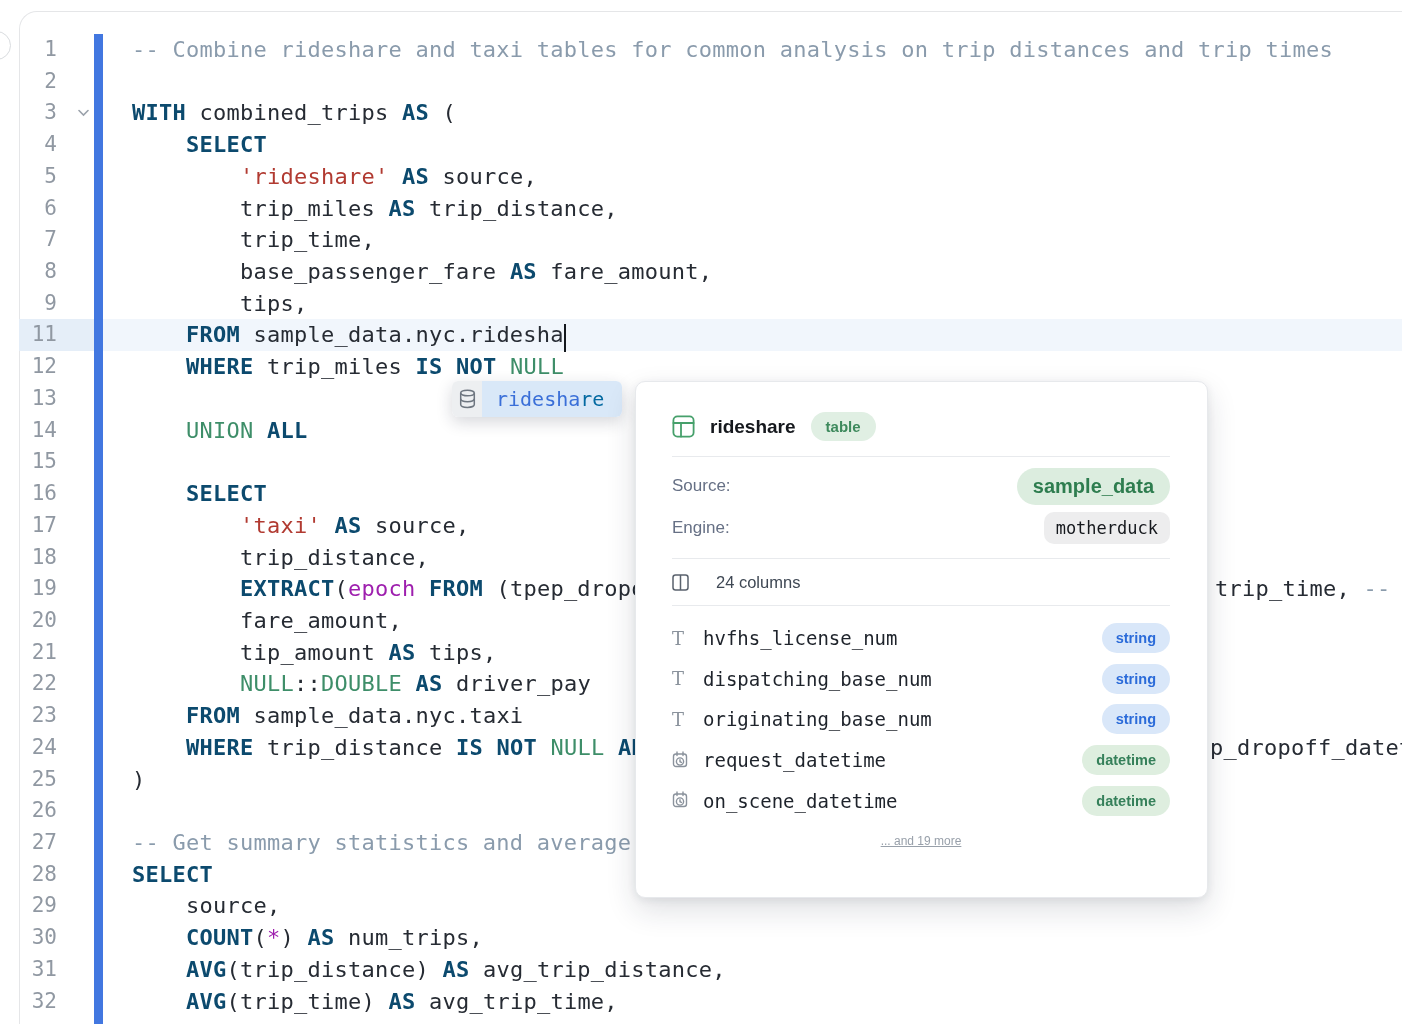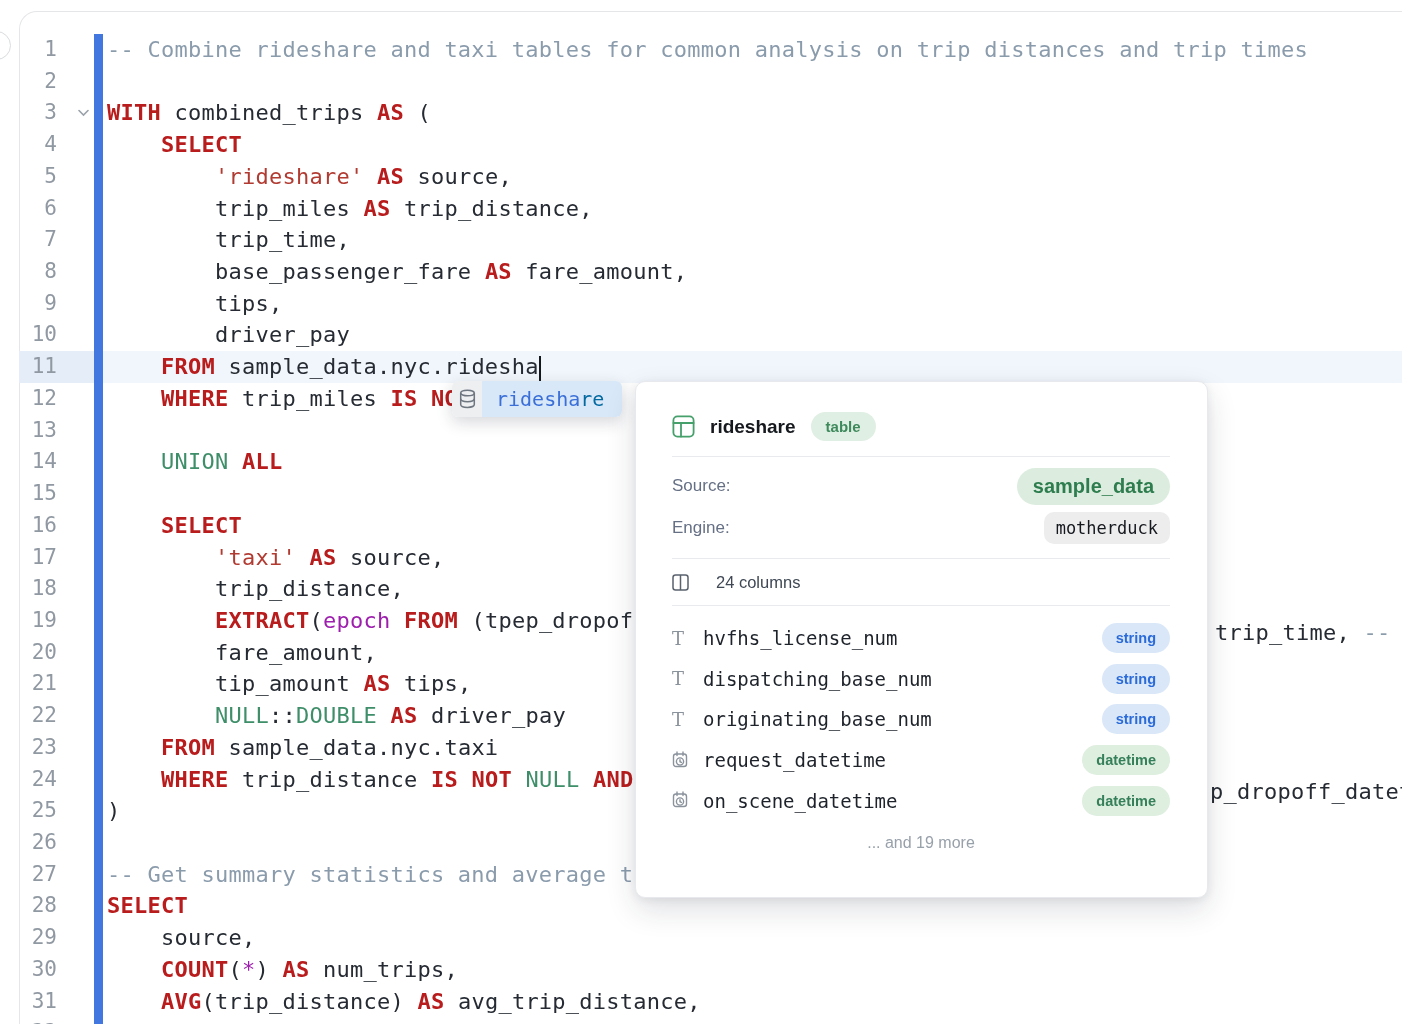--- a/index.html
+++ b/index.html
@@ -13,25 +13,25 @@
     background:#fff;border:1.5px solid #D9DCDF;}
 
   
   .lines{position:absolute;left:19px;top:34px;width:1383px;}
   .line{position:relative;height:31.72px;white-space:pre;}
   .line.active{background:#F1F6FC;}
   .line.active::before{content:"";position:absolute;left:0;top:0;bottom:0;width:84px;background:#E5EEF8;}
   .num{position:absolute;left:0;top:0;width:38px;text-align:right;
        font-family:"DejaVu Sans Mono",monospace;font-size:21px;line-height:31.72px;color:#9098A2;}
   .fold{position:absolute;left:55px;top:0;width:18px;height:31.72px;display:flex;align-items:center;justify-content:center;}
-  .code{display:block;padding-left:45px;font-family:"DejaVu Sans Mono",monospace;
-        font-size:22px;line-height:31.72px;letter-spacing:0.25px;color:#262B33;margin-left:43px;}
-  .seg{position:absolute;top:12px;font-family:"DejaVu Sans Mono",monospace;font-size:22px;
+  .code{display:block;padding-left:113px;font-family:"DejaVu Sans Mono",monospace;
+        font-size:22px;line-height:31.72px;letter-spacing:0.25px;color:#262B33;}
+  .seg{position:absolute;top:0;font-family:"DejaVu Sans Mono",monospace;font-size:22px;
        line-height:31.72px;letter-spacing:0.25px;color:#262B33;white-space:pre;}
-  .tok-k{color:#b91c1c;font-weight:bold;}
+  .tok-k{color:#0c4a6e;font-weight:bold;}
   .tok-k2{color:#9E1FAE;}
   .tok-s{color:#B13A31;}
   .tok-c{color:#8A9BAC;}
   .tok-g{color:#3E8E69;}
   .tok-d{color:#262B33;}
   .cursor{display:inline-block;width:0;height:28px;border-right:2.5px solid #14181D;
           vertical-align:middle;transform:translateY(2px);}
   .bluebar{position:absolute;left:94px;top:34px;bottom:0;width:9px;background:#4277E0;}
 
   
@@ -66,21 +66,21 @@
   .columns-count{height:46px;display:flex;align-items:center;gap:27px;
                  font-size:16.5px;color:#3F4854;}
   .col-row{height:40.6px;display:flex;align-items:center;}
   .col-row:first-of-type{margin-top:12px;}
   .col-icon{width:31px;display:flex;align-items:center;color:#8A929C;}
   .t-glyph{font-family:"DejaVu Serif",serif;font-size:18px;color:#8A929C;}
   .col-name{font-family:"DejaVu Sans Mono",monospace;font-size:19px;color:#1E232B;}
   .type-pill{margin-left:auto;font-size:14.5px;font-weight:bold;padding:7px 14px;border-radius:999px;}
   .type-string{background:#D9E7F9;color:#2B6BD9;}
   .type-datetime{background:#DEEEDF;color:#35805A;}
-  .more{margin-top:13px;text-align:center;font-size:16px;color:#98A0AA;}
+  .more{margin-top:13px;text-align:center;font-size:12px;color:#98A0AA;text-decoration:underline;}
 </style>
 </head>
 <body>
 
 <div class="screen">
 
   <div class="panel-border"></div>
   <div class="handle-circle"></div>
 
   <div class="lines" id="lines">
@@ -88,21 +88,20 @@
       <div class="line"><span class="num">2</span><span class="code"></span></div>
       <div class="line"><span class="num">3</span><span class="fold"><svg width="11" height="8" viewBox="0 0 11 8" fill="none" stroke="#9BA2AB" stroke-width="1.6" stroke-linecap="round">
             <polyline points="1,1.5 5.5,6 10,1.5"></polyline>
           </svg></span><span class="code"><span class="tok-k">WITH</span><span class="tok-d"> combined_trips </span><span class="tok-k">AS</span><span class="tok-d"> (</span></span></div>
       <div class="line"><span class="num">4</span><span class="code"><span class="tok-d">    </span><span class="tok-k">SELECT</span></span></div>
       <div class="line"><span class="num">5</span><span class="code"><span class="tok-d">        </span><span class="tok-s">'rideshare'</span><span class="tok-d"> </span><span class="tok-k">AS</span><span class="tok-d"> source,</span></span></div>
       <div class="line"><span class="num">6</span><span class="code"><span class="tok-d">        trip_miles </span><span class="tok-k">AS</span><span class="tok-d"> trip_distance,</span></span></div>
       <div class="line"><span class="num">7</span><span class="code"><span class="tok-d">        trip_time,</span></span></div>
       <div class="line"><span class="num">8</span><span class="code"><span class="tok-d">        base_passenger_fare </span><span class="tok-k">AS</span><span class="tok-d"> fare_amount,</span></span></div>
       <div class="line"><span class="num">9</span><span class="code"><span class="tok-d">        tips,</span></span></div>
-      <div class="line"><span class="num">10</span><span class="code"><span class="tok-d">        driver_pay</span></span></div>
       <div class="line active"><span class="num">11</span><span class="code"><span class="tok-d">    </span><span class="tok-k">FROM</span><span class="tok-d"> sample_data.nyc.ridesha</span><span class="cursor"></span></span></div>
       <div class="line"><span class="num">12</span><span class="code"><span class="tok-d">    </span><span class="tok-k">WHERE</span><span class="tok-d"> trip_miles </span><span class="tok-k">IS</span><span class="tok-d"> </span><span class="tok-k">NOT</span><span class="tok-d"> </span><span class="tok-g">NULL</span></span></div>
       <div class="line"><span class="num">13</span><span class="code"></span></div>
       <div class="line"><span class="num">14</span><span class="code"><span class="tok-d">    </span><span class="tok-g">UNION</span><span class="tok-d"> </span><span class="tok-k">ALL</span></span></div>
       <div class="line"><span class="num">15</span><span class="code"></span></div>
       <div class="line"><span class="num">16</span><span class="code"><span class="tok-d">    </span><span class="tok-k">SELECT</span></span></div>
       <div class="line"><span class="num">17</span><span class="code"><span class="tok-d">        </span><span class="tok-s">'taxi'</span><span class="tok-d"> </span><span class="tok-k">AS</span><span class="tok-d"> source,</span></span></div>
       <div class="line"><span class="num">18</span><span class="code"><span class="tok-d">        trip_distance,</span></span></div>
       <div class="line"><span class="num">19</span><span class="code"><span class="tok-d">        </span><span class="tok-k">EXTRACT</span><span class="tok-d">(</span><span class="tok-k2">epoch</span><span class="tok-d"> </span><span class="tok-k">FROM</span><span class="tok-d"> (tpep_dropoff_datetime - tpep_pickup_datetime))</span></span><span class="seg" style="left: 1196px;"><span class="tok-d">trip_time, </span><span class="tok-c">--</span></span></div>
       <div class="line"><span class="num">20</span><span class="code"><span class="tok-d">        fare_amount,</span></span></div>

